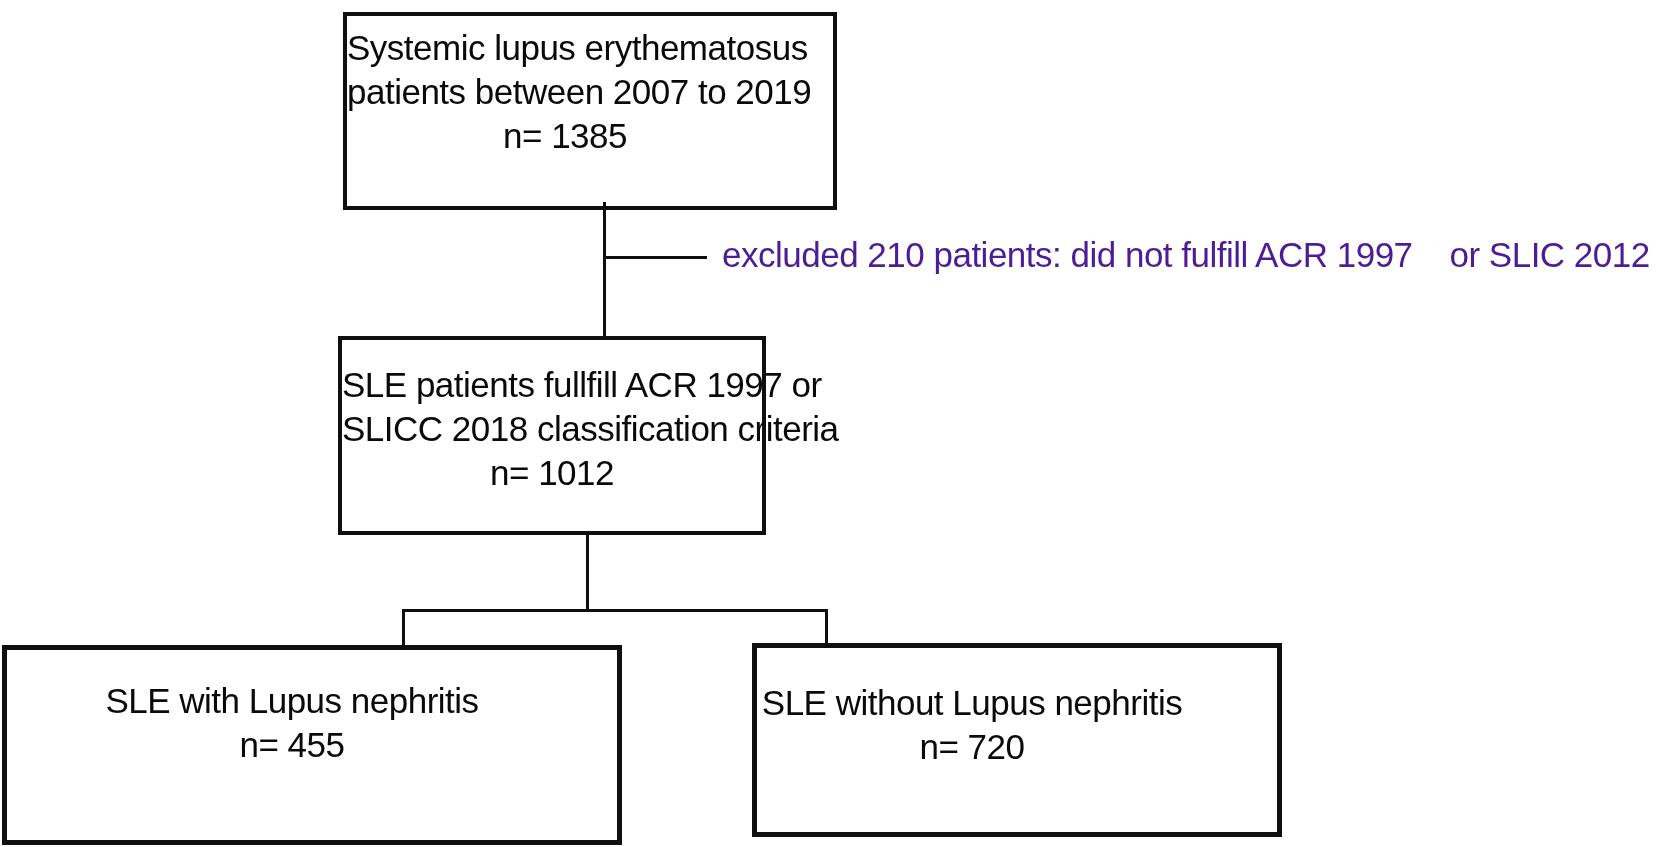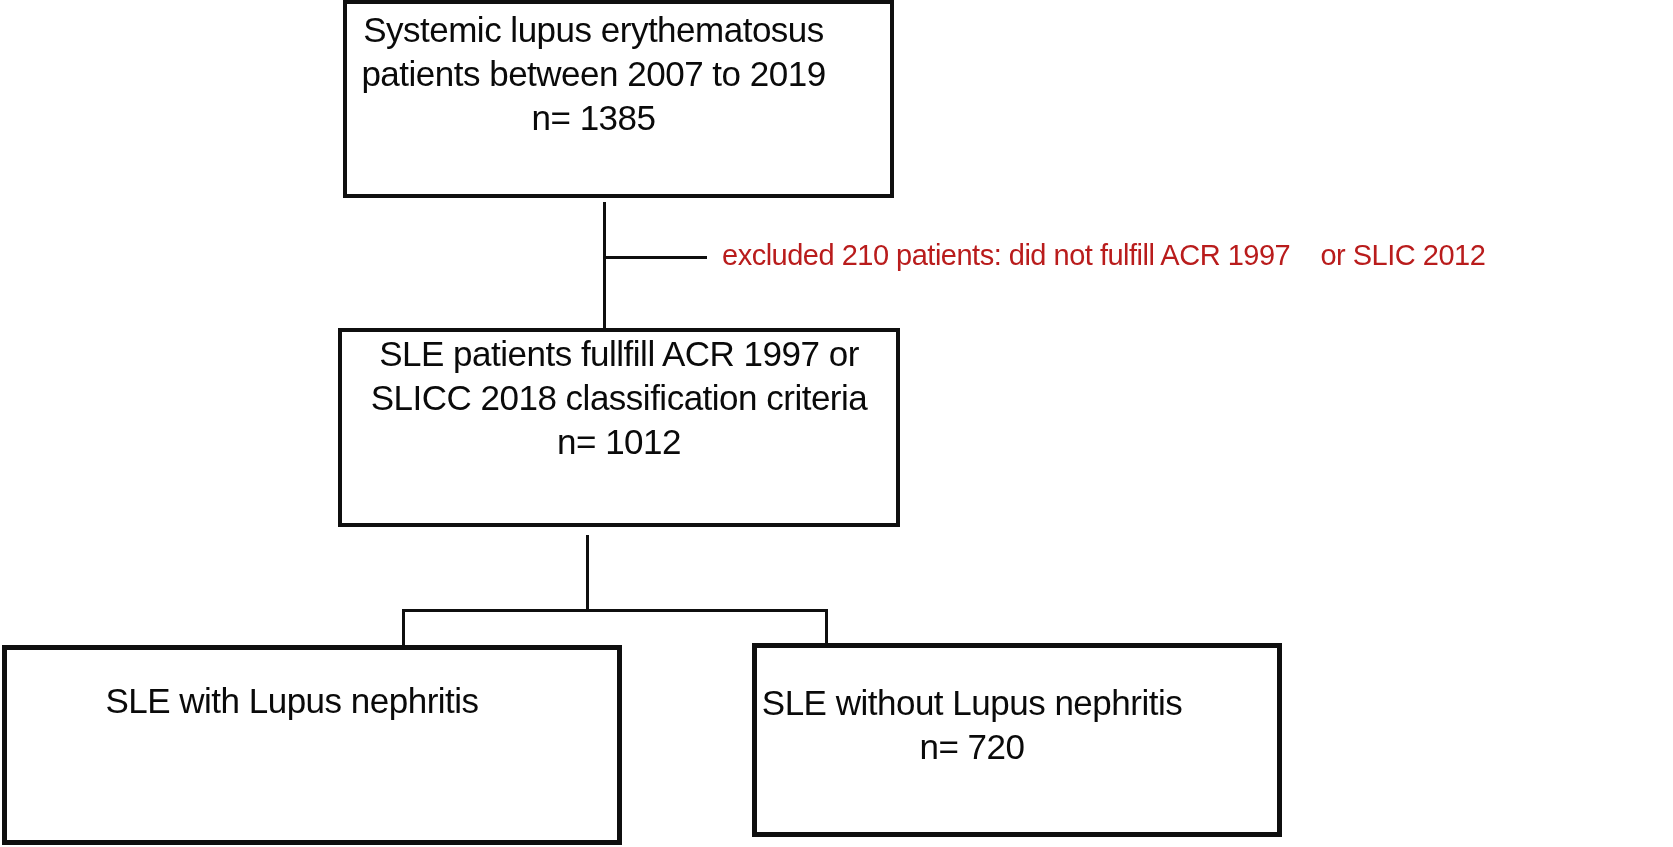--- a/index.html
+++ b/index.html
@@ -20,43 +20,43 @@
     position: absolute;
     box-sizing: border-box;
     border: 4px solid #0f0f0f;
     background: #ffffff;
     text-align: center;
     font-size: 35px;
     line-height: 44px;
     letter-spacing: -0.5px;
     white-space: nowrap;
   }
-  .box-total    { left: 343px; top: 0;   width: 551px; height: 198px; padding-top: 4px; padding-right: 50px; }
-  .box-eligible { left: 338px; top: 328px; width: 562px; height: 199px; }
+  .box-total    { left: 343px; top: 12px;   width: 494px; height: 198px; padding-top: 10px; padding-right: 50px; }
+  .box-eligible { left: 338px; top: 336px; width: 428px; height: 199px; padding-top: 23px; }
   .box-with     { left: 2px;   top: 645px; width: 620px; height: 200px; border-width: 5px; padding-top: 29px; padding-right: 40px; }
   .box-without  { left: 752px; top: 643px; width: 530px; height: 194px; border-width: 5px; padding-top: 33px; padding-right: 90px; }
   .conn {
     position: absolute;
     background: #0f0f0f;
   }
   .conn-top-vert    { left: 603px; top: 202px; width: 3px;   height: 134px; }
   .conn-excl-tick   { left: 605px; top: 256px; width: 102px; height: 3px; }
   .conn-mid-vert    { left: 586px; top: 535px; width: 3px;   height: 76px; }
   .conn-branch-horz { left: 402px; top: 609px; width: 426px; height: 3px; }
   .conn-stub-left   { left: 402px; top: 609px; width: 3px;   height: 36px; }
   .conn-stub-right  { left: 825px; top: 609px; width: 3px;   height: 34px; }
   .exclusion-label {
     position: absolute;
     left: 722px;
     top: 233px;
-    font-size: 29px;
+    font-size: 35px;
     line-height: 44px;
     letter-spacing: -0.5px;
     white-space: pre;
-    color: #b91c1c;
+    color: #4c1d95;
   }
 </style>
 </head>
 <body>
 
 <div class="canvas">
 
   <div class="box box-total">
     <div>Systemic lupus erythematosus</div>
     <div>patients between 2007 to 2019</div>
@@ -75,20 +75,21 @@
   </div>
 
   <div class="conn conn-mid-vert"></div>
 
   <div class="conn conn-branch-horz"></div>
   <div class="conn conn-stub-left"></div>
   <div class="conn conn-stub-right"></div>
 
   <div class="box box-with">
     <div>SLE with Lupus nephritis</div>
+    <div>n= 455</div>
   </div>
 
   <div class="box box-without">
     <div>SLE without Lupus nephritis</div>
     <div>n= 720</div>
   </div>
 
 </div>
 
 </body></html>

